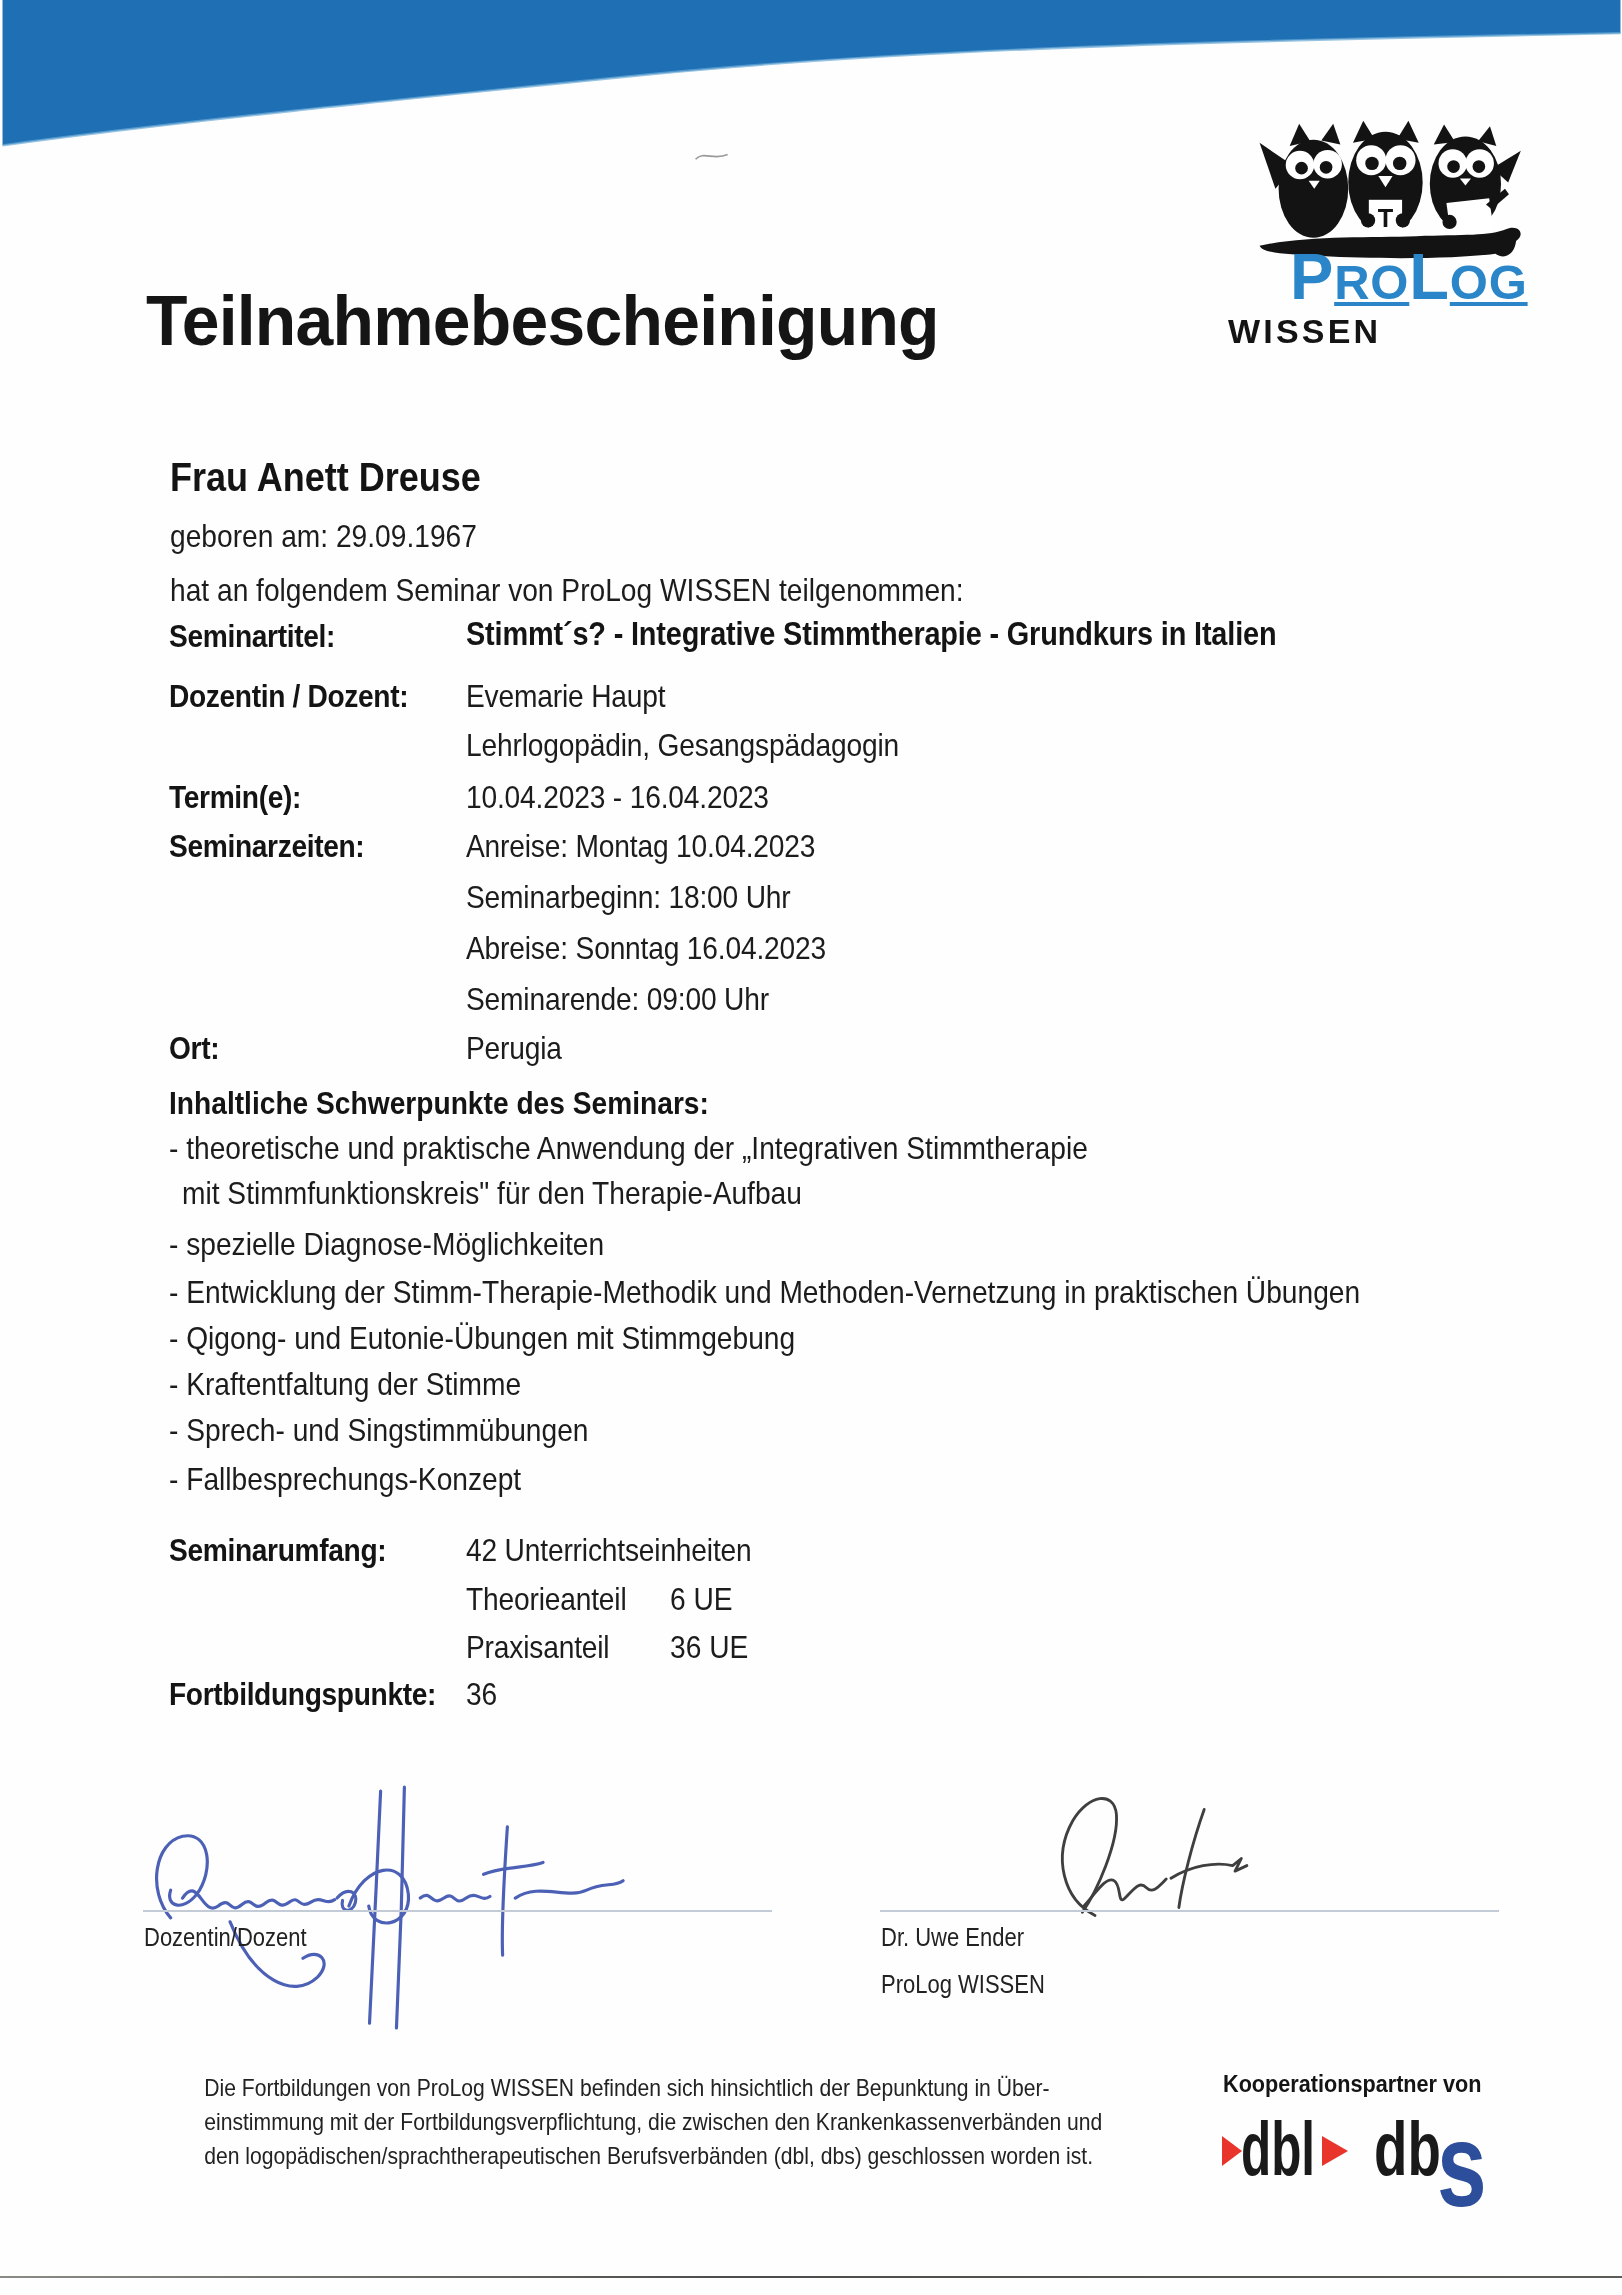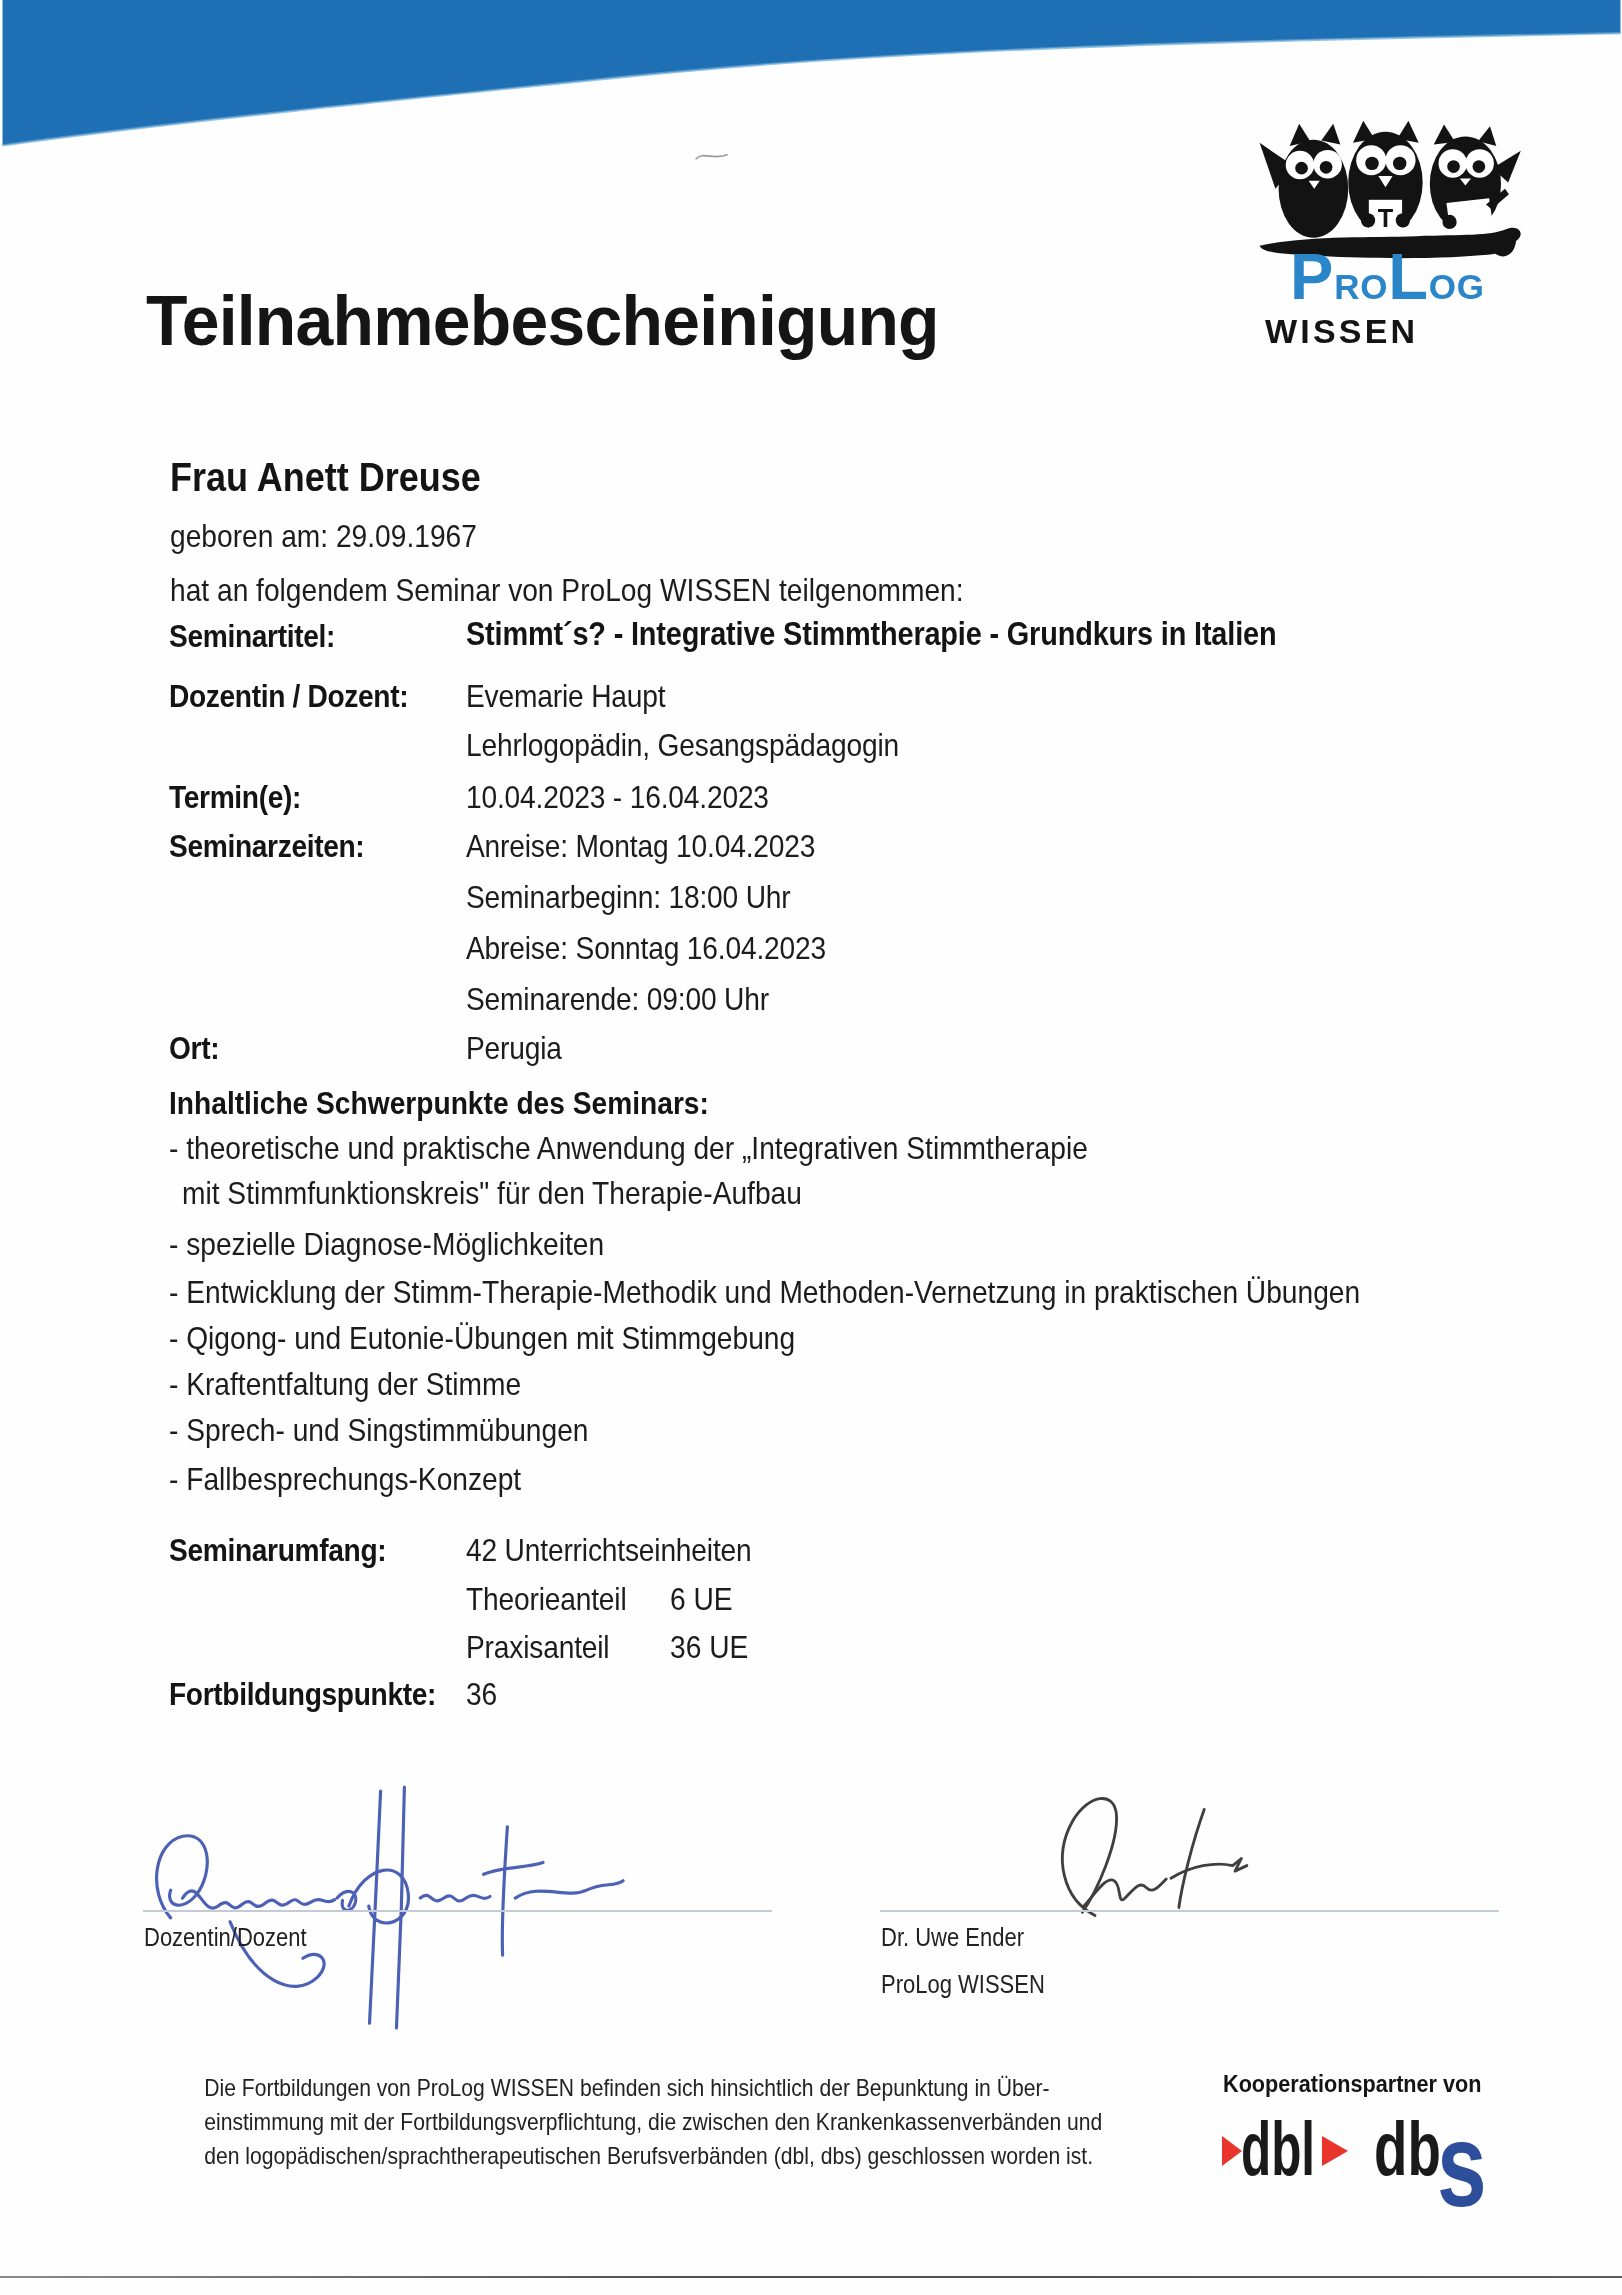--- a/index.html
+++ b/index.html
@@ -20,22 +20,22 @@
     left:146px;top:285px;font-size:70px;font-weight:700;color:#151515;
     letter-spacing:-0.8px;transform:scaleX(.97);
   }
   .name{left:170px;top:456px;font-size:40px;font-weight:700;color:#141414;transform:scaleX(.9);}
   .sig-line{position:absolute;height:1.6px;background:#c3cbd6;}
   .footer-block{position:absolute;left:143px;top:2071px;font-size:24px;color:#222;}
   .footer-block div{line-height:34px;white-space:nowrap;}
   .tri{position:absolute;width:0;height:0;border-top:15px solid transparent;border-bottom:15px solid transparent;}
   .brand{position:absolute;left:1290px;top:242px;font-weight:700;line-height:70px;letter-spacing:0.8px;}
   .brand .bg{font-size:65px;}
-  .brand .sm{font-size:35px;}
-  .wissen{position:absolute;left:1265px;top:312px;font-size:34px;font-weight:700;letter-spacing:3.2px;color:#141414;}
+  .brand .sm{font-size:49px;text-decoration:underline;}
+  .wissen{position:absolute;left:1228px;top:312px;font-size:34px;font-weight:700;letter-spacing:3.2px;color:#141414;}
   .dbl-word{position:absolute;left:1241px;top:2111px;font-size:76px;font-weight:700;color:#1a1a1a;line-height:1;transform:scaleX(.65);transform-origin:left top;}
   .db-word{position:absolute;left:1374px;top:2111px;font-size:76px;font-weight:700;color:#1a1a1a;line-height:1;transform:scaleX(.72);transform-origin:left top;}
   .dbs-s{position:absolute;left:1437px;top:2105px;font-size:119px;font-weight:700;line-height:1;transform:scaleX(.75);transform-origin:left top;}
   .bottom-line{position:absolute;left:0;top:2276px;width:1623px;height:2.4px;background:linear-gradient(90deg,#8a8a86,#4c4c4a 45%,#5b5b57);}
 </style>
 </head>
 <body>
 
 <div class="page">
 

